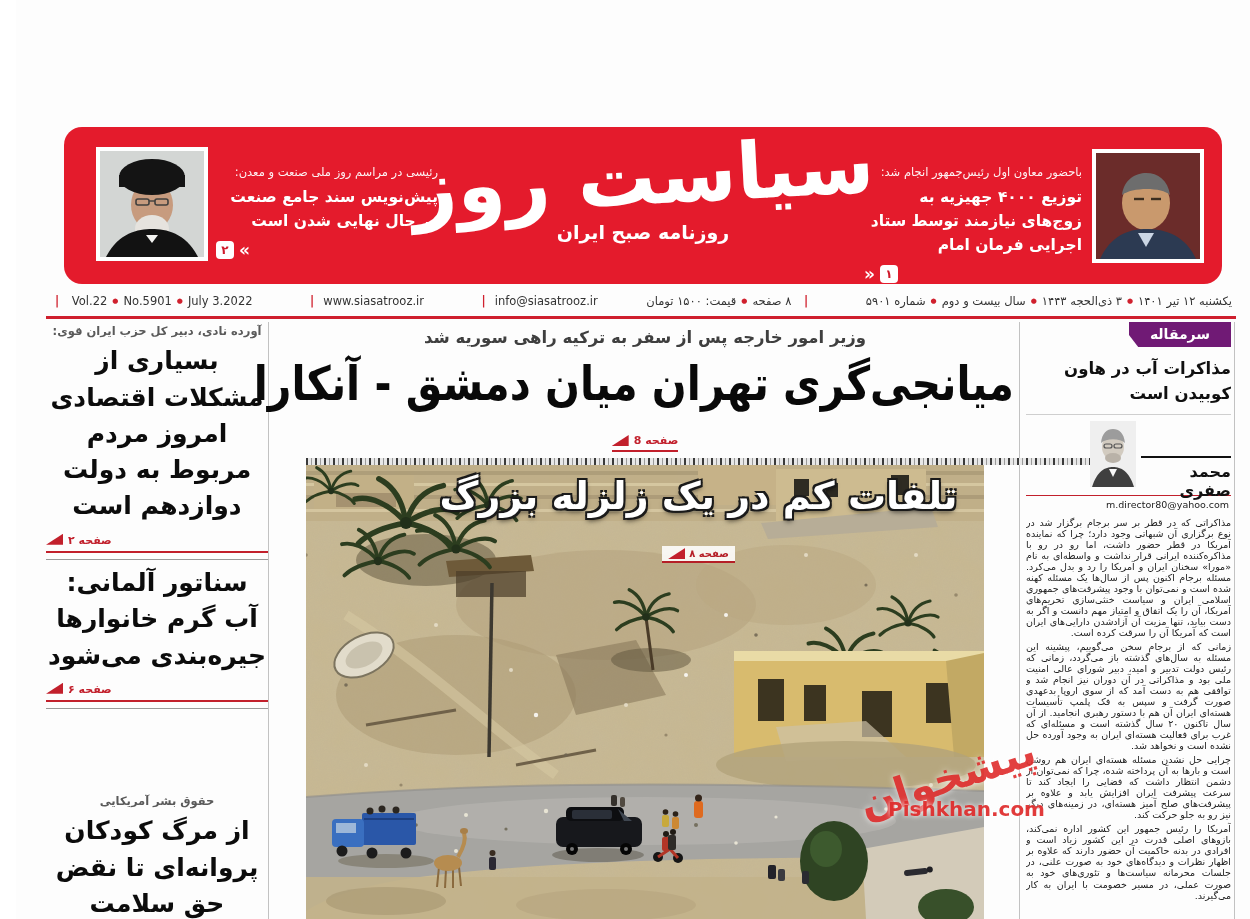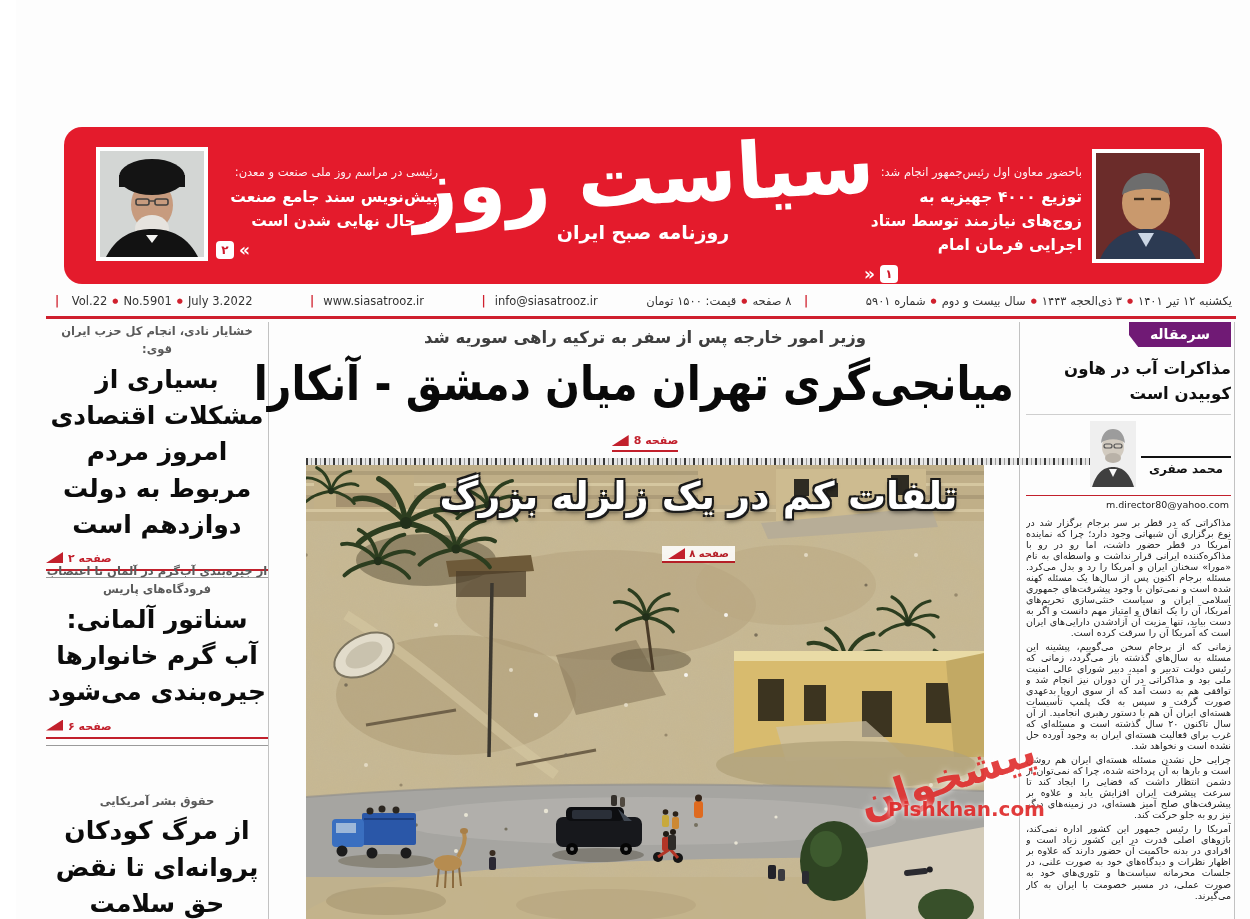--- a/index.html
+++ b/index.html
@@ -66,21 +66,21 @@
   
   .col-right{position:absolute;left:1010px;top:320px;width:205px;height:599px;direction:rtl;overflow:hidden;}
   .ed-tag{position:relative;width:102px;height:25px;background:#701a75;color:#fff;font-size:14px;
           font-weight:bold;text-align:center;line-height:25px;margin:2px 0 0 auto;
           clip-path:polygon(0 0,100% 0,100% 100%,9% 100%,0 52%);}
   .ed-headline{font-size:16.5px;font-weight:bold;color:#101010;text-align:right;margin-top:10px;line-height:1.5;}
   .ed-hr{height:1px;background:#cfcfcf;margin-top:7px;}
   .ed-author{position:relative;height:76px;margin-top:3px;}
   .ed-author-photo{position:absolute;left:64px;top:3px;width:46px;height:66px;background:#efefef;}
   .ed-name-block{position:absolute;right:0;top:38px;width:90px;border-top:2px solid #111;
-                 text-align:center;font-size:12px;font-weight:bold;color:#111;padding-top:4px;}
+                 text-align:right;font-size:16px;font-weight:bold;color:#111;padding-top:4px;}
   .ed-red-hr{height:1.5px;background:#c2202c;margin-top:1px;}
   .ed-email{direction:ltr;text-align:right;font-size:9.5px;color:#222;margin:3px 2px 7px 0;}
   .ed-body p{margin:0 0 3px;font-size:9.5px;line-height:1.16;text-align:justify;color:#1b1b1b;}
   
   .watermark{position:absolute;left:872px;top:748px;width:150px;text-align:center;z-index:6;color:#e03131;}
   .wm-fa{font-size:42px;font-weight:bold;transform:rotate(-18deg);direction:rtl;
          text-shadow:0 0 6px rgba(255,255,255,.85);opacity:.92;}
   .wm-en{font-size:20px;font-weight:bold;margin-top:0;text-shadow:0 0 5px #fff;opacity:.95;}
 </style>
 </head>
@@ -157,31 +157,30 @@
   </div>
   <div class="rule"></div>
 
   <div class="vline" style="left:252px;"></div>
   <div class="vline" style="left:1003px;"></div>
   <div class="vline" style="left:1218px;"></div>
 
   <div class="col-left">
 
     <div class="lc-art" style="top:0;">
-      <div class="lc-kicker">خشایار نادی، انجام کل حزب ایران قوی:</div>
+      <div class="lc-kicker">آورده نادی، دبیر کل حزب ایران قوی:</div>
       <div class="lc-headline">بسیاری از مشکلات اقتصادی امروز مردم مربوط به دولت دوازدهم است</div>
       <div class="lc-footer">
         <span class="flag"></span>
         <span>صفحه ۲</span>
       </div>
       <div class="lc-sep"></div>
     </div>
 
     <div class="lc-art" style="top:240px;">
-      <div class="lc-kicker">از جیره‌بندی آب‌گرم در آلمان تا اعتصاب فرودگاه‌های پاریس</div>
       <div class="lc-headline">سناتور آلمانی: آب گرم خانوارها جیره‌بندی می‌شود</div>
       <div class="lc-footer">
         <span class="flag"></span>
         <span>صفحه ۶</span>
       </div>
       <div class="lc-sep"></div>
     </div>
 
     <div class="lc-art" style="top:470px;">
       <div class="lc-kicker">حقوق بشر آمریکایی</div>

